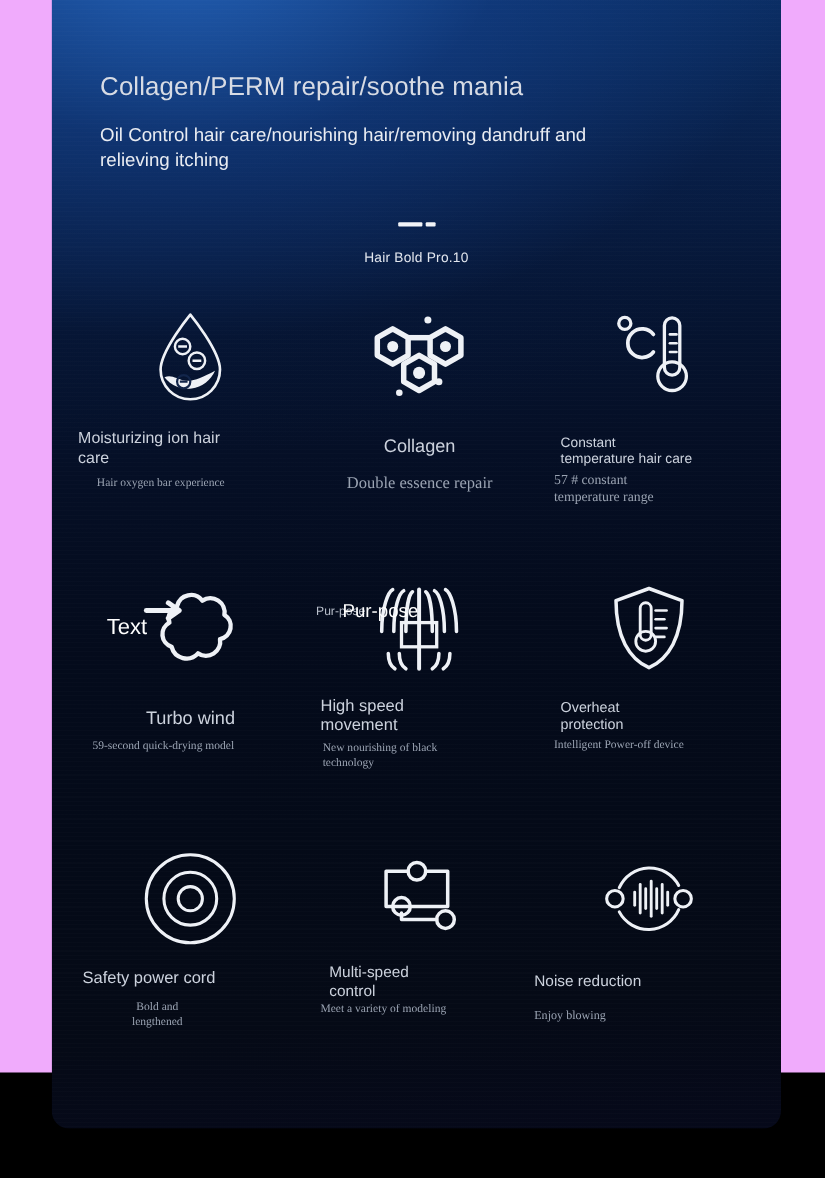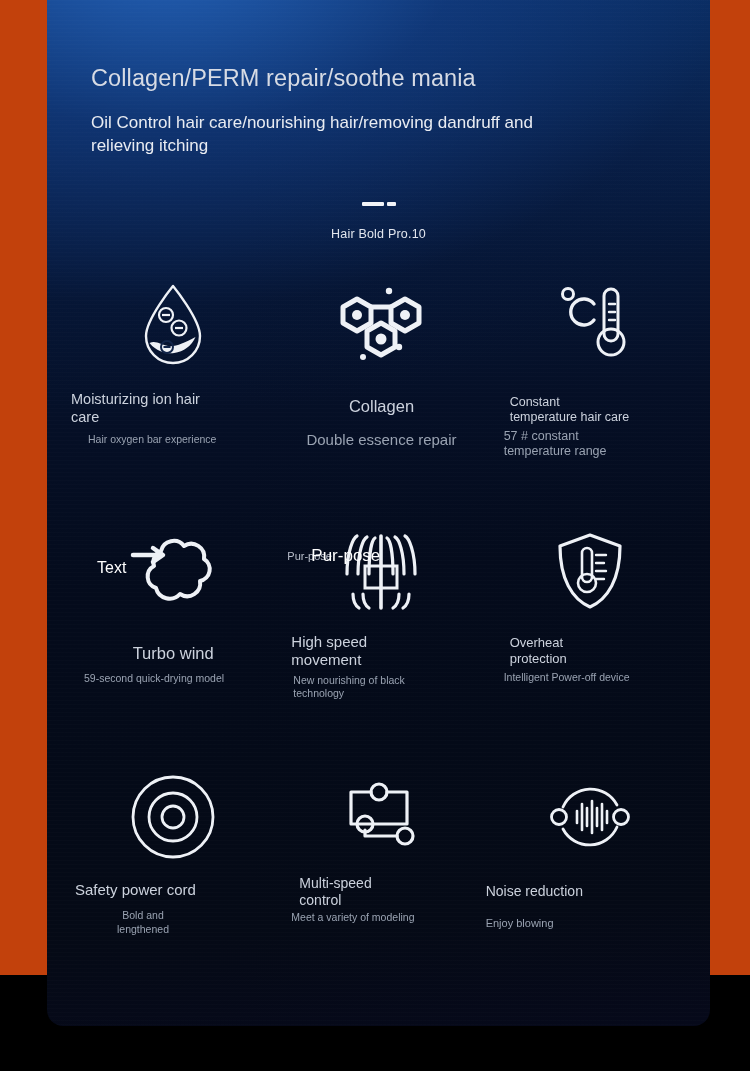--- a/index.html
+++ b/index.html
@@ -13,21 +13,21 @@
     overflow: hidden;
     font-family: "Liberation Sans", sans-serif;
     -webkit-font-smoothing: antialiased;
   }
 
   
   #stage {
     position: relative;
     width: 750px;
     height: 975px;
-    background: #c2410c;
+    background: #f0abfc;
   }
 
   
   #panel {
     position: absolute;
     left: 47px;
     top: 0px;
     width: 663px;
     height: 1026px;
     border-bottom-left-radius: 16px;
@@ -148,20 +148,21 @@
     line-height: 1.22;
     color: #ccd2dd;
     font-weight: 400;
   }
   .f-sub {
     margin: 0;
     font-size: 10.5px;
     line-height: 1.26;
     color: #9aa3b2;
     font-weight: 400;
+    font-family: Liberation Serif, serif;
   }
 
   
   .txt { position: absolute; left: 0; right: 0; }
 
   .c1 .txt { top: 122px; padding-left: 2px; }
   .c1 .f-title { max-width: 160px; }
   .c1 .f-sub   { margin-top: 7px; padding-left: 17px; max-width: 135px; }
 
   .c2 .txt { top: 127px; text-align: center; }
@@ -283,21 +284,21 @@
         </div>
       </div>
 
       <div class="cell c4">
         <div class="icon-wrap" style="position:relative;">
           <svg width="84" height="80" viewBox="0 0 84 80" fill="none" stroke="#eef1f6" stroke-width="4" stroke-linecap="round" stroke-linejoin="round">
             <path d="M30 20 a13 13 0 0 1 23 -5 a13 13 0 0 1 20 13 a12 12 0 0 1 -4 22 a13 13 0 0 1 -20 13 a14 14 0 0 1 -24 -6 a12 12 0 0 1 -2 -22 a12 12 0 0 1 7 -15 Z"></path>
             <line x1="2" y1="24" x2="30" y2="24" stroke-width="4.5"></line>
             <path d="M22 17 L32 24 L22 31" stroke-width="4.5" fill="none"></path>
           </svg>
-          <span class="icon-overlay-text" style="left:28px; top:44px; font-size:16px;">Text</span>
+          <span class="icon-overlay-text" style="left:28px; top:44px; font-size:20px;">Text</span>
         </div>
         <div class="txt">
           <p class="f-title">Turbo wind</p>
           <p class="f-sub">59-second quick-drying model</p>
         </div>
       </div>
 
       <div class="cell c5">
         <div class="icon-wrap" style="position:relative;">
           <svg width="80" height="82" viewBox="0 0 80 82" fill="none" stroke="#eef1f6" stroke-width="3.2" stroke-linecap="round">

